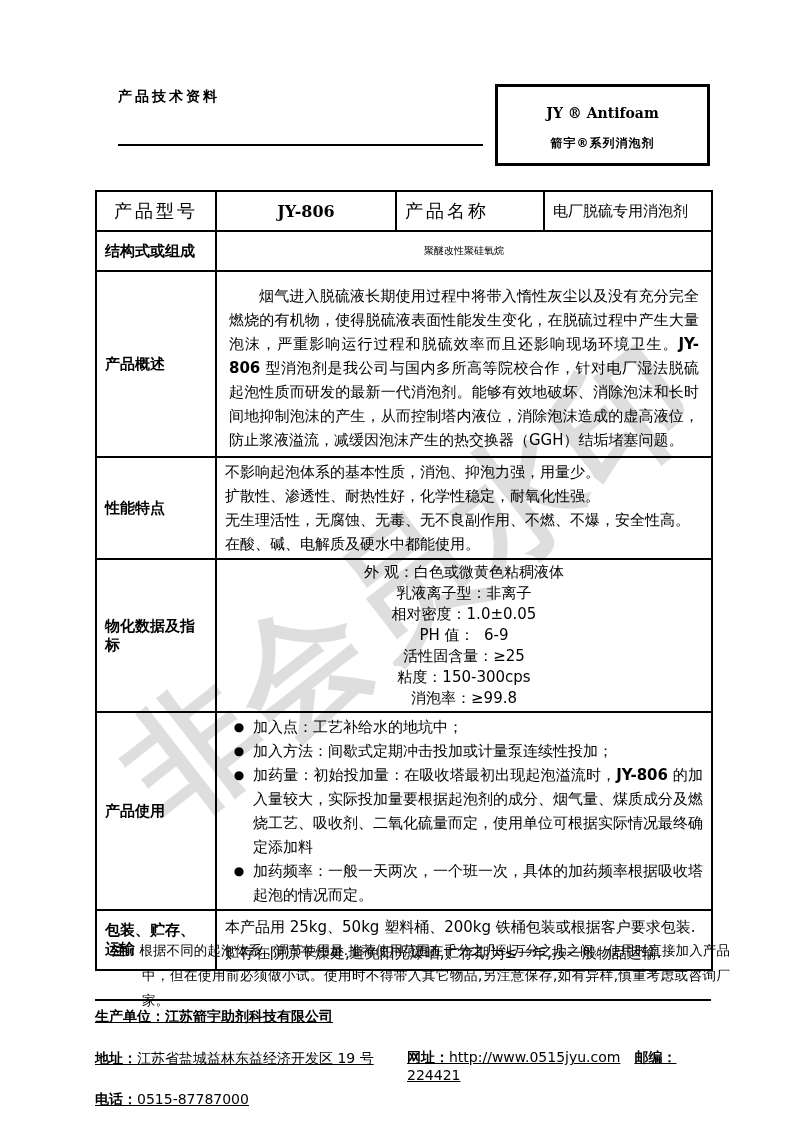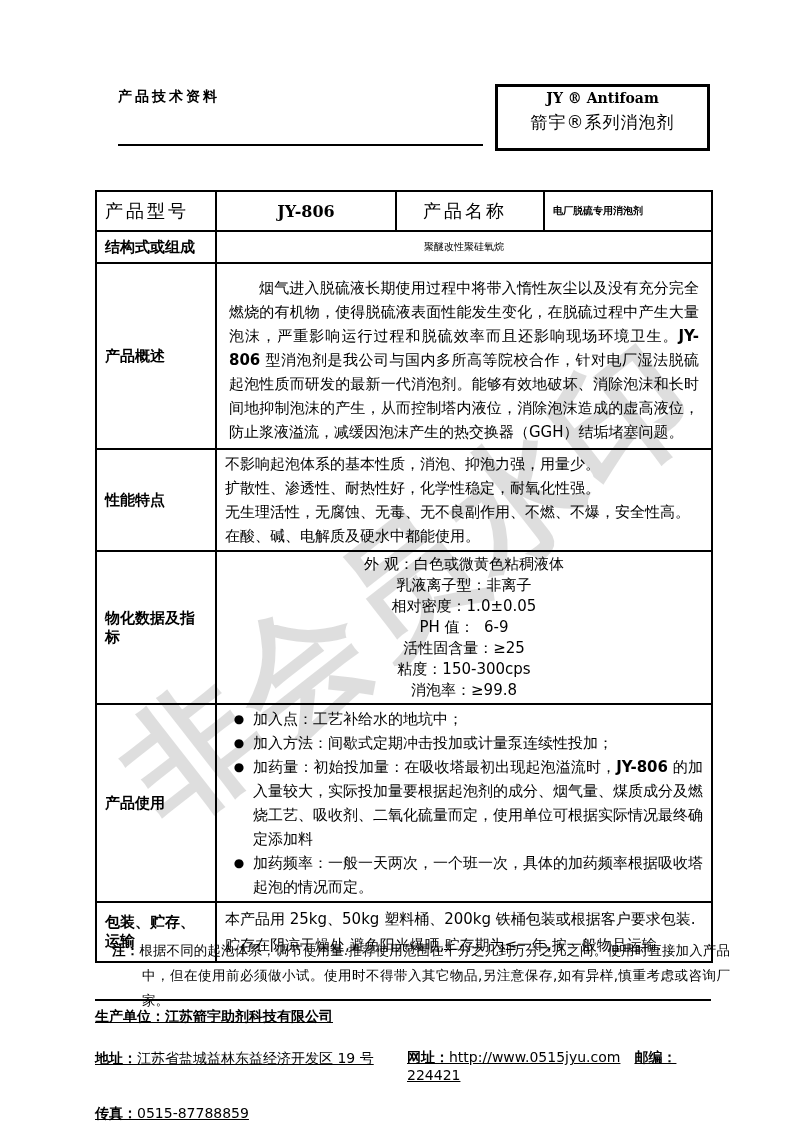--- a/index.html
+++ b/index.html
@@ -11,30 +11,30 @@
   .watermark {
     position:absolute; left:30px; top:495px; width:760px;
     text-align:center; font-size:132px; font-weight:bold;
     color:rgba(0,0,0,0.13); letter-spacing:4px; white-space:nowrap;
     transform:rotate(-38deg); transform-origin:center; z-index:0;
     pointer-events:none;
   }
   
   .doc-title { position:absolute; left:118px; top:88px; font-size:14px; font-weight:bold; letter-spacing:3px; z-index:1; }
   .title-underline { position:absolute; left:118px; top:144px; width:365px; height:2px; background:#000; z-index:1; }
-  .brand-box { position:absolute; left:495px; top:84px; width:209px; height:58px; border:3px solid #000; text-align:center; padding-top:3px; background:#fff; z-index:1; }
+  .brand-box { position:absolute; left:495px; top:84px; width:209px; height:58px; border:3px solid #000; text-align:center; padding-top:18px; background:#fff; z-index:1; }
   .brand-en { font-family:"DejaVu Serif", serif; font-weight:bold; font-size:14px; }
-  .brand-cn { font-size:17px; font-weight:normal; margin-top:5px; letter-spacing:1px; }
+  .brand-cn { font-size:12px; font-weight:bold; margin-top:14px; letter-spacing:1px; }
   
   .spec-table { position:absolute; left:95px; top:190px; width:616px; border-collapse:collapse; table-layout:fixed; z-index:1; }
   .spec-table td { border:2px solid #000; vertical-align:middle; padding:2px 8px; }
   .lbl { font-weight:bold; font-size:15px; }
-  .row1-label { font-weight:normal; font-size:18px; text-align:left; letter-spacing:3px; }
+  .row1-label { font-weight:normal; font-size:18px; text-align:center; letter-spacing:3px; }
   .model-val { font-family:"DejaVu Serif", serif; font-weight:bold; font-size:16px; text-align:center; }
-  .name-val { font-weight:bold; font-size:10px; padding-left:6px; }
+  .name-val { font-weight:normal; font-size:15px; padding-left:6px; }
   .center { text-align:center; }
   .cell-15 { font-size:10px; }
   .para { font-size:15px; line-height:24px; text-align:justify; text-indent:2em; padding:2px 4px;margin-top:8px; }
   .line { font-size:15px; line-height:24px; }
   .phys .line { line-height:21px; white-space:pre-wrap;text-align:center; }
   .u-item { display:flex; }
   .bullet { flex:none; width:28px; text-align:center; font-size:12px; line-height:24px; }
   .u-text { flex:1; font-size:15px; line-height:24px; text-align:justify; }
   .pack .line { line-height:26px; }
   
@@ -73,24 +73,24 @@
     <colgroup>
         <col style="width:120px">
         <col style="width:180px">
         <col style="width:148px">
         <col style="width:168px">
       </colgroup>
     <tbody>
         <tr style="height:40px">
       <td class="row1-label">产品型号</td>
       <td class="model-val">JY-806</td>
-      <td class="row1-label" style="text-align:left;padding-left:26px">产品名称</td>
+      <td class="row1-label" style="text-align:left;padding-left:8px">产品名称</td>
       <td class="name-val">电厂脱硫专用消泡剂</td>
     </tr>
-    <tr style="height:32px">
+    <tr style="height:40px">
       <td class="lbl">结构式或组成</td>
       <td colspan="3" class="center cell-15">聚醚改性聚硅氧烷</td>
     </tr>
     <tr style="height:170px">
       <td class="lbl">产品概述</td>
       <td colspan="3">
         <div class="para"><span>烟气进入脱硫液长期使用过程中将带入惰性灰尘以及没有充分完全燃烧的有机物，使得脱硫液表面性能发生变化，在脱硫过程中产生大量泡沫，严重影响运行过程和脱硫效率而且还影响现场环境卫生。</span><b>JY-806</b><span> 型消泡剂是我公司与国内多所高等院校合作，针对电厂湿法脱硫起泡性质而研发的最新一代消泡剂。能够有效地破坏、消除泡沫和长时间地抑制泡沫的产生，从而控制塔内液位，消除泡沫造成的虚高液位，防止浆液溢流，减缓因泡沫产生的热交换器（GGH）结垢堵塞问题。</span></div>
       </td>
     </tr>
     <tr style="height:98px">
@@ -149,17 +149,17 @@
 
   <div class="footer-rule"></div>
 
   <div class="footer">
     <div class="producer"><span class="f-label">生产单位：</span><span>江苏箭宇助剂科技有限公司</span></div>
     <div class="f-row">
       <div class="f-left"><span class="f-label">地址：</span><span>江苏省盐城益林东益经济开发区 19 号</span></div>
       <div class="f-right"><span class="f-label">网址：</span><span>http://www.0515jyu.com</span><span class="zip-group"><span class="f-label">邮编：</span><span>224421</span></span></div>
     </div>
     <div class="f-row">
-      <div class="f-right"><span class="f-label">传真：</span><span>0515-87788859</span></div>
+      <div class="f-left"><span class="f-label">电话：</span><span>0515-87787000</span></div>
     </div>
   </div>
 
 </div>
 
 </body></html>

